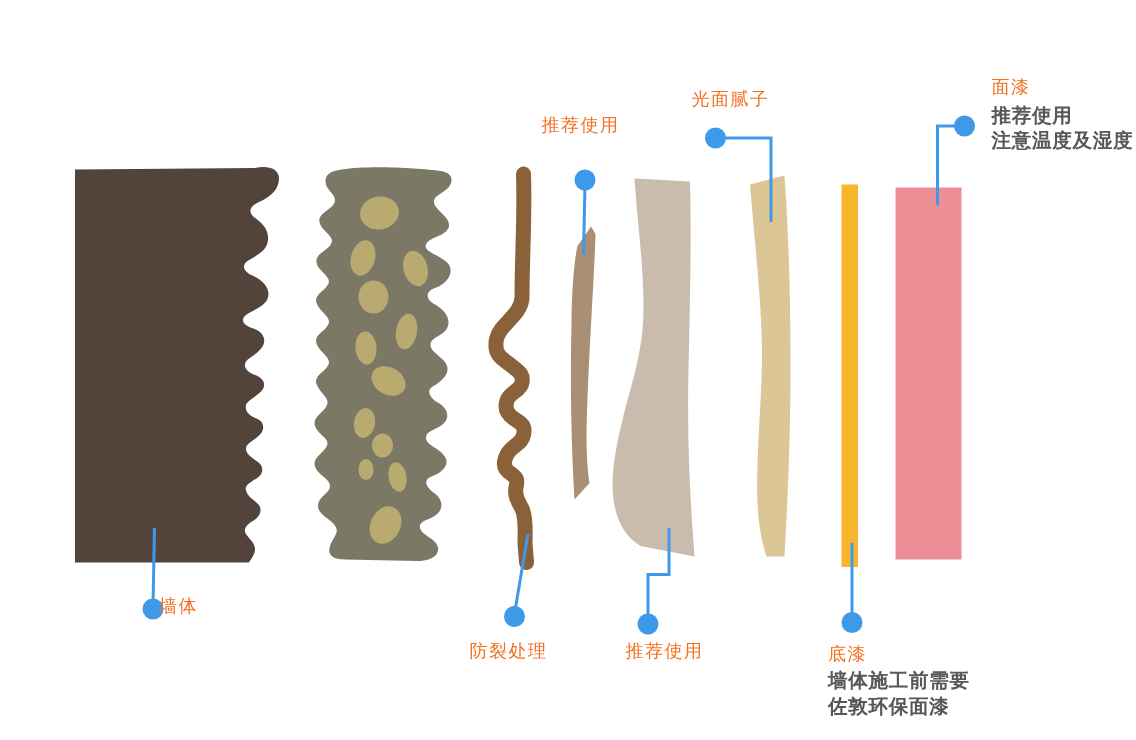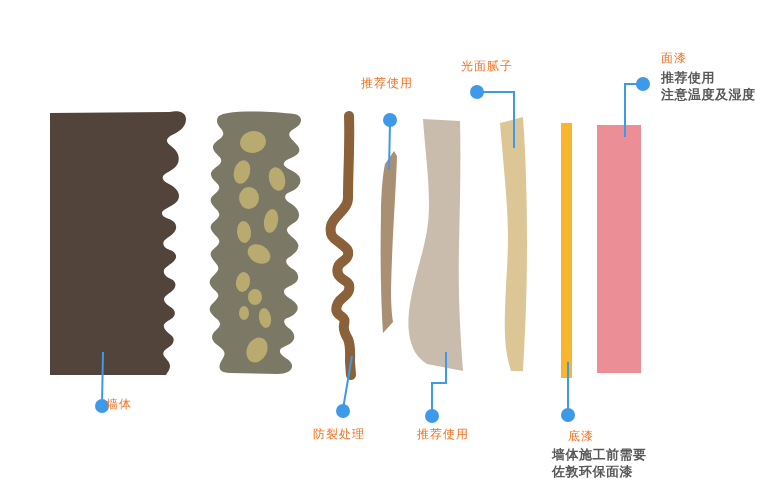--- a/index.html
+++ b/index.html
@@ -127,19 +127,19 @@
   <div class="desc" style="left:661px;top:70px">
     <div>推荐使用</div>
     <div>注意温度及湿度</div>
   </div>
 
   <div class="lbl" style="left:106px;top:396px">墙体</div>
 
   <div class="lbl" style="left:313px;top:426px">防裂处理</div>
   <div class="lbl" style="left:417px;top:426px">推荐使用</div>
 
-  <div class="lbl" style="left:568px;top:428px">底漆</div>
+  <div class="lbl" style="left:552px;top:428px">底漆</div>
   <div class="desc" style="left:552px;top:447px">
     <div>墙体施工前需要</div>
     <div>佐敦环保面漆</div>
   </div>
 
 </div>
 
 </body></html>

